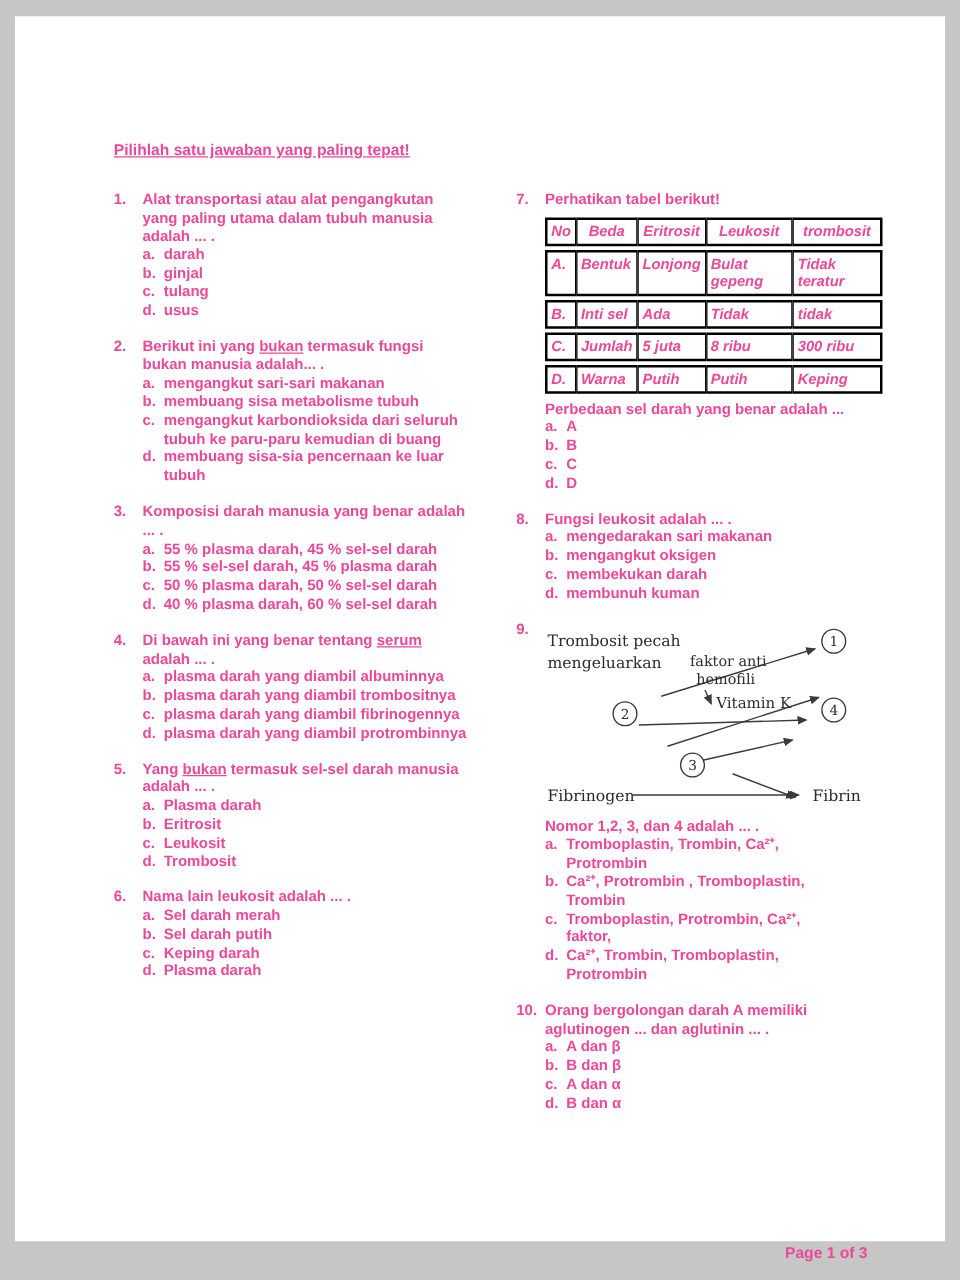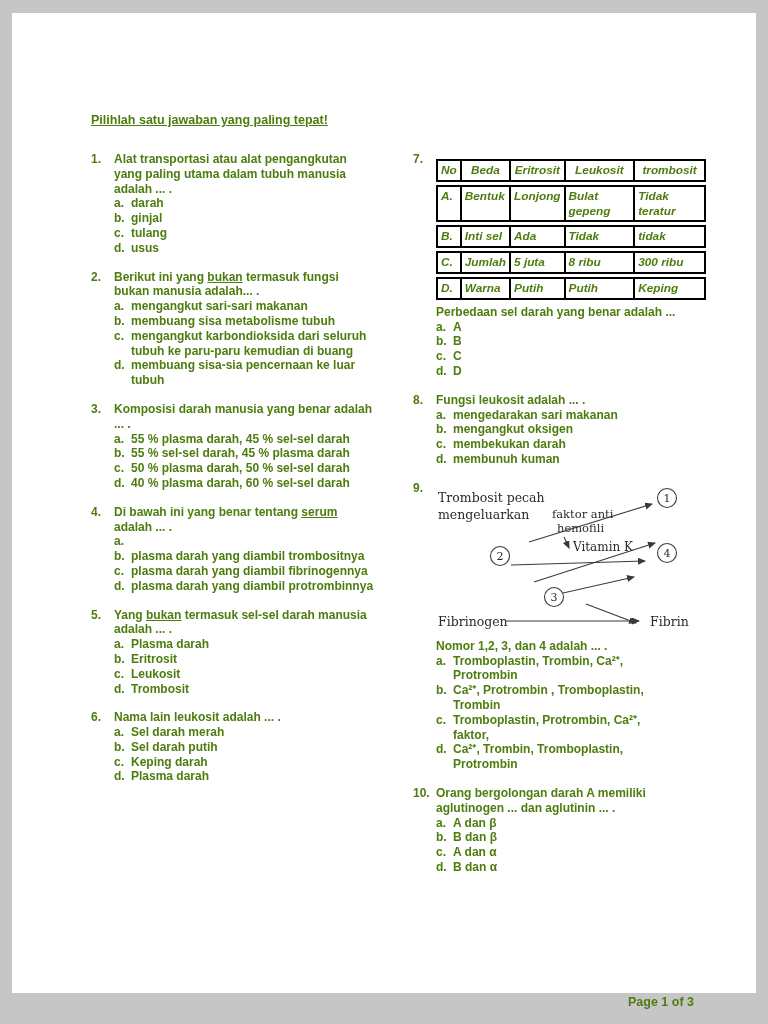--- a/index.html
+++ b/index.html
@@ -1,20 +1,20 @@
 <!DOCTYPE html>
 <html><head>
 <meta charset="utf-8">
 <style>
   * { margin:0; padding:0; box-sizing:border-box; }
   html,body { width:768px; height:1024px; }
   body { background:#c6c6c6; font-family:"Liberation Sans", sans-serif; overflow:hidden; }
   .page {
     position:relative; width:744px; height:980px; margin:13px auto 0;
-    background:#ffffff; color:#4d7c0f; font-weight:bold;
+    background:#ffffff; color:#ec4899; font-weight:bold;
     font-size:12px; line-height:14.8px;
   }
   .title { position:absolute; left:79px; top:100px; font-size:12.5px; text-decoration:underline; }
   .col { position:absolute; top:139px; }
   .col-left  { left:79px;  width:283px; }
   .col-right { left:401px; width:266px; }
   .q { display:flex; margin-bottom:14px; }
   .qnum { width:23px; flex-shrink:0; }
   .qbody { flex:1; min-width:0; }
   .opt { display:flex; }
@@ -105,20 +105,21 @@
           </div>
       </div>
     </div>
 
     <div class="q">
       <div class="qnum">4.</div>
       <div class="qbody">
         <div class="stem"><span>Di bawah ini yang benar tentang </span><span class="u">serum</span><span> adalah ... .</span></div>
         <div class="opt">
             <span class="letter">a.</span>
+            <span class="otext">plasma darah yang diambil albuminnya</span>
           </div>
         <div class="opt">
             <span class="letter">b.</span>
             <span class="otext">plasma darah yang diambil trombositnya</span>
           </div>
         <div class="opt">
             <span class="letter">c.</span>
             <span class="otext">plasma darah yang diambil fibrinogennya</span>
           </div>
         <div class="opt">
@@ -174,20 +175,21 @@
       </div>
     </div>
 
   </div>
 
   <div class="col col-right">
 
     <div class="q">
       <div class="qnum">7.</div>
       <div class="qbody">
+        <div class="stem"><span>Perhatikan tabel berikut!</span></div>
         <table class="blood">
           <tbody>
               <tr class="hdr">
             <td>No</td>
             <td>Beda</td>
             <td>Eritrosit</td>
             <td>Leukosit</td>
             <td>trombosit</td>
           </tr>
           <tr>

